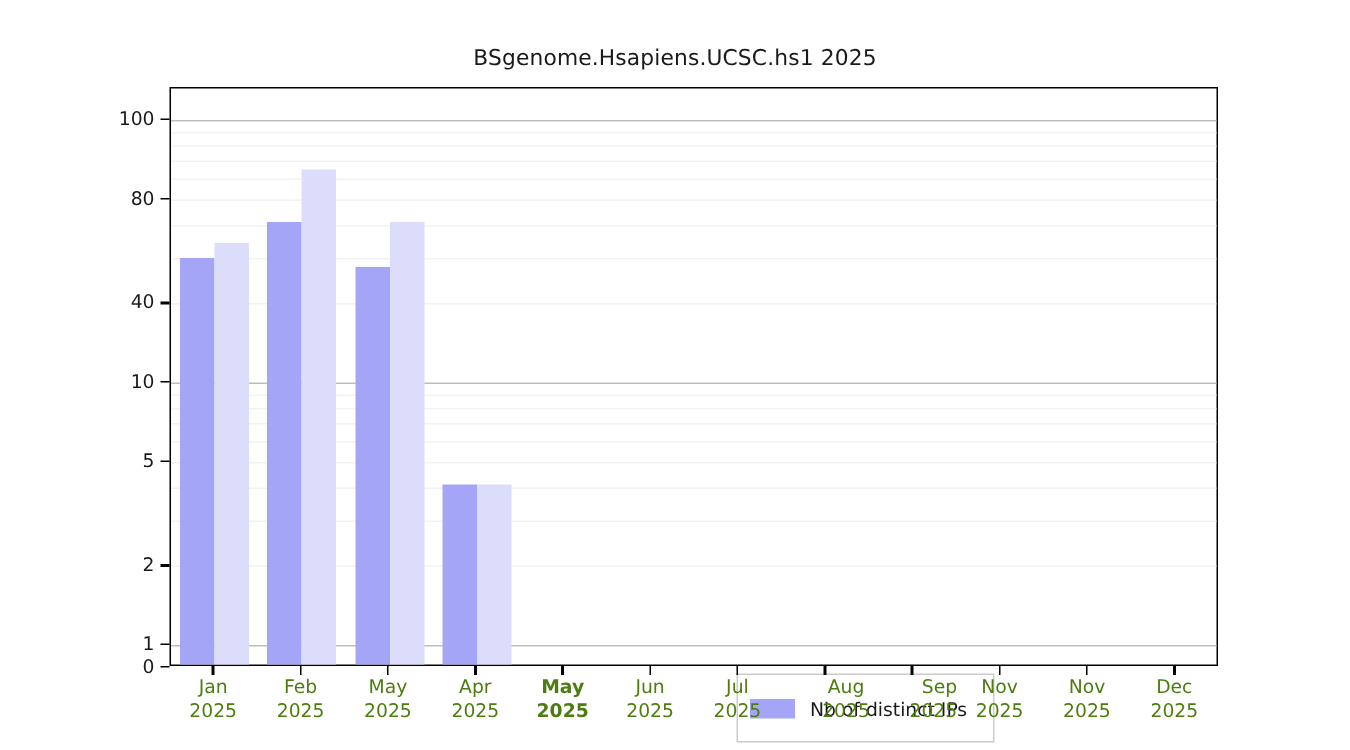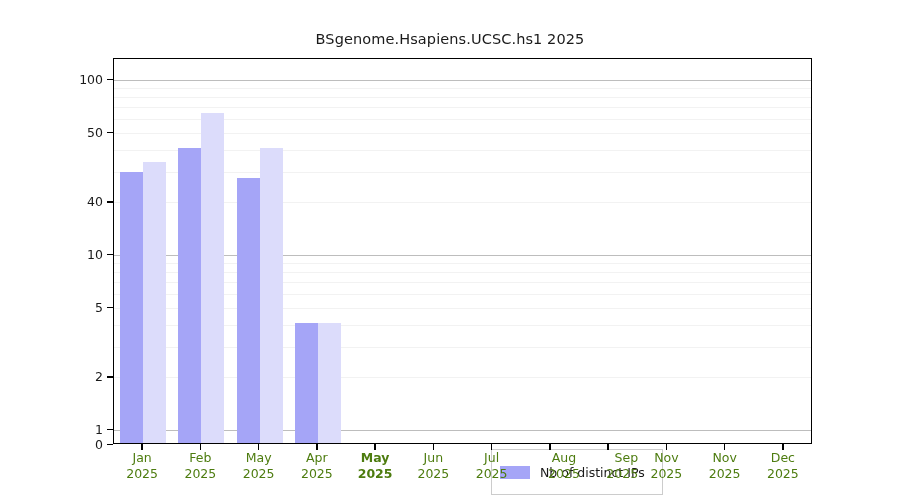--- a/index.html
+++ b/index.html
@@ -103,21 +103,21 @@
     <div class="ytick-lbl" style="top: 429px; width: 45px; left: 58px;">1</div>
     <div class="ytick-mark" style="top: 429px;"></div>
     <div class="ytick-lbl" style="top: 376.32px; width: 45px; left: 58px;">2</div>
     <div class="ytick-mark" style="top: 376.32px;"></div>
     <div class="ytick-lbl" style="top: 306.68px; width: 45px; left: 58px;">5</div>
     <div class="ytick-mark" style="top: 306.68px;"></div>
     <div class="ytick-lbl" style="top: 254px; width: 45px; left: 58px;">10</div>
     <div class="ytick-mark" style="top: 254px;"></div>
     <div class="ytick-lbl" style="top: 201.32px; width: 45px; left: 58px;">40</div>
     <div class="ytick-mark" style="top: 201.32px;"></div>
-    <div class="ytick-lbl" style="top: 131.68px; width: 45px; left: 58px;">50</div>
+    <div class="ytick-lbl" style="top: 131.68px; width: 45px; left: 58px;">80</div>
     <div class="ytick-mark" style="top: 131.68px;"></div>
     <div class="ytick-lbl" style="top: 79px; width: 45px; left: 58px;">100</div>
     <div class="ytick-mark" style="top: 79px;"></div>
     <div class="xtick-mark" style="left: 141.425px;"></div>
     <div class="xtick-lbl" style="left: 112.125px; width: 60px;">
       <span>Jan</span>
       <span>2025</span>
     </div>
     <div class="xtick-mark" style="left: 199.675px;"></div>
     <div class="xtick-lbl" style="left: 170.375px; width: 60px;">

